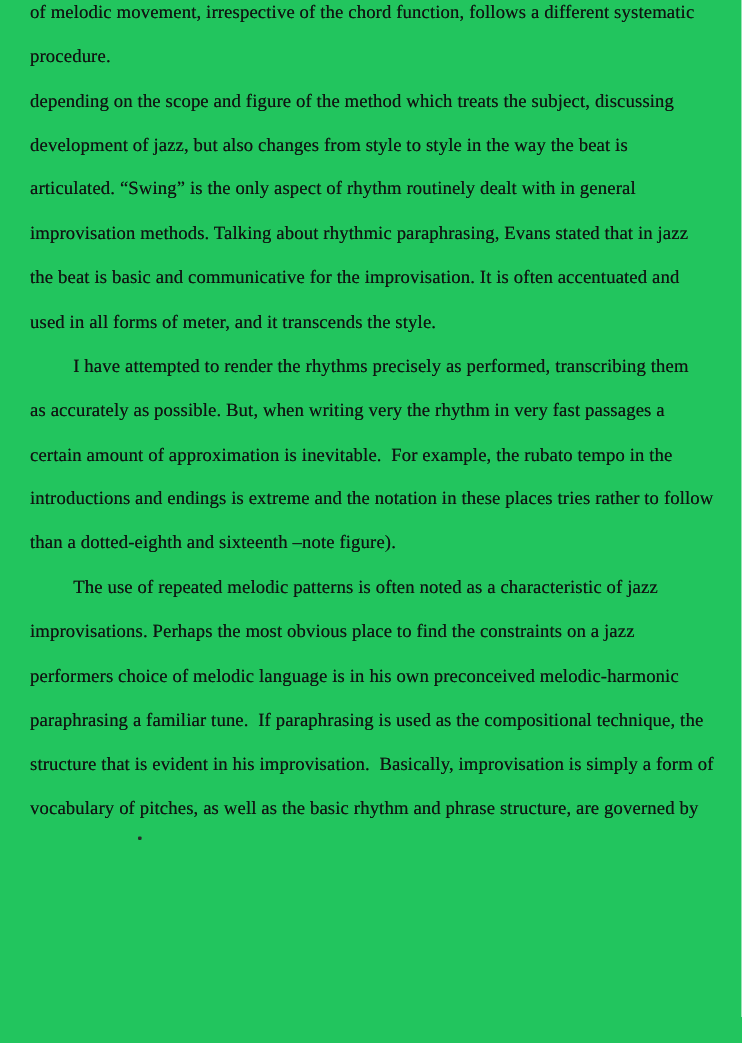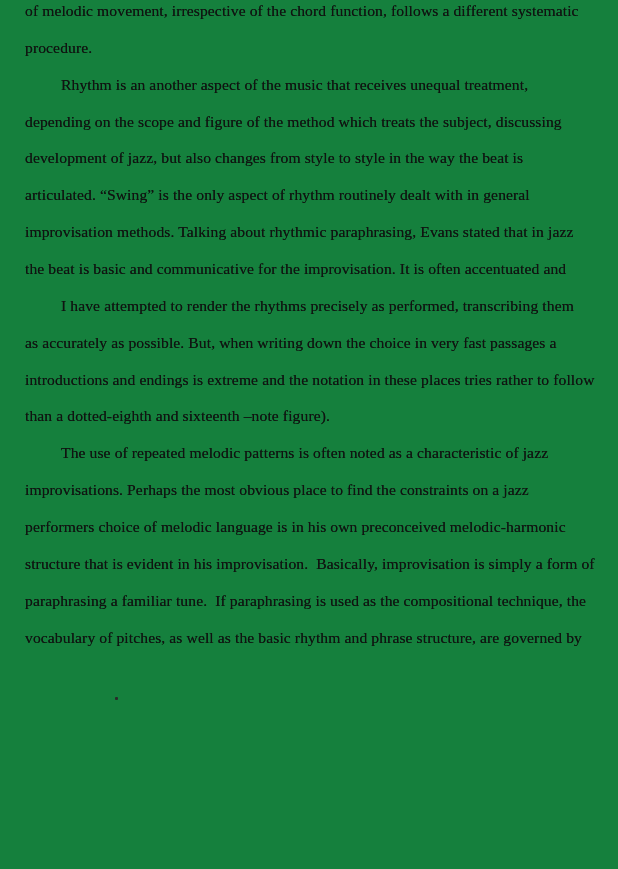--- a/index.html
+++ b/index.html
@@ -4,21 +4,21 @@
 <style>
   html, body {
     margin: 0;
     padding: 0;
     background: #ffffff;
   }
   .page {
     position: relative;
     width: 618px;
     height: 869px;
-    background: #15803d;
+    background: #22c55e;
     overflow: hidden;
     font-family: "Liberation Serif", "DejaVu Serif", serif;
   }
   .text-block {
     position: absolute;
     top: 0;
     left: 25px;
     right: 20px;
     margin-top: -7px;
   }
@@ -42,31 +42,32 @@
     border-radius: 1px;
   }
 </style>
 </head>
 <body>
 
 <div class="page">
   <div class="text-block" id="text-block">
       <div class="line">of melodic movement, irrespective of the chord function, follows a different systematic</div>
       <div class="line">procedure.</div>
-      <div class="line indent">Rhythm is an another aspect of the music that receives unequal treatment,</div>
       <div class="line">depending on the scope and figure of the method which treats the subject, discussing</div>
       <div class="line">development of jazz, but also changes from style to style in the way the beat is</div>
       <div class="line">articulated. “Swing” is the only aspect of rhythm routinely dealt with in general</div>
       <div class="line">improvisation methods. Talking about rhythmic paraphrasing, Evans stated that in jazz</div>
       <div class="line">the beat is basic and communicative for the improvisation. It is often accentuated and</div>
+      <div class="line">used in all forms of meter, and it transcends the style.</div>
       <div class="line indent">I have attempted to render the rhythms precisely as performed, transcribing them</div>
-      <div class="line">as accurately as possible. But, when writing down the choice in very fast passages a</div>
+      <div class="line">as accurately as possible. But, when writing very the rhythm in very fast passages a</div>
+      <div class="line">certain amount of approximation is inevitable.  For example, the rubato tempo in the</div>
       <div class="line">introductions and endings is extreme and the notation in these places tries rather to follow</div>
       <div class="line">than a dotted-eighth and sixteenth –note figure).</div>
       <div class="line indent">The use of repeated melodic patterns is often noted as a characteristic of jazz</div>
       <div class="line">improvisations. Perhaps the most obvious place to find the constraints on a jazz</div>
       <div class="line">performers choice of melodic language is in his own preconceived melodic-harmonic</div>
+      <div class="line">paraphrasing a familiar tune.  If paraphrasing is used as the compositional technique, the</div>
       <div class="line">structure that is evident in his improvisation.  Basically, improvisation is simply a form of</div>
-      <div class="line">paraphrasing a familiar tune.  If paraphrasing is used as the compositional technique, the</div>
       <div class="line">vocabulary of pitches, as well as the basic rhythm and phrase structure, are governed by</div>
     </div>
   <div class="artifact-dot" id="artifact-dot" style="left: 115px; top: 697px;"></div>
 </div>
 
 </body></html>

